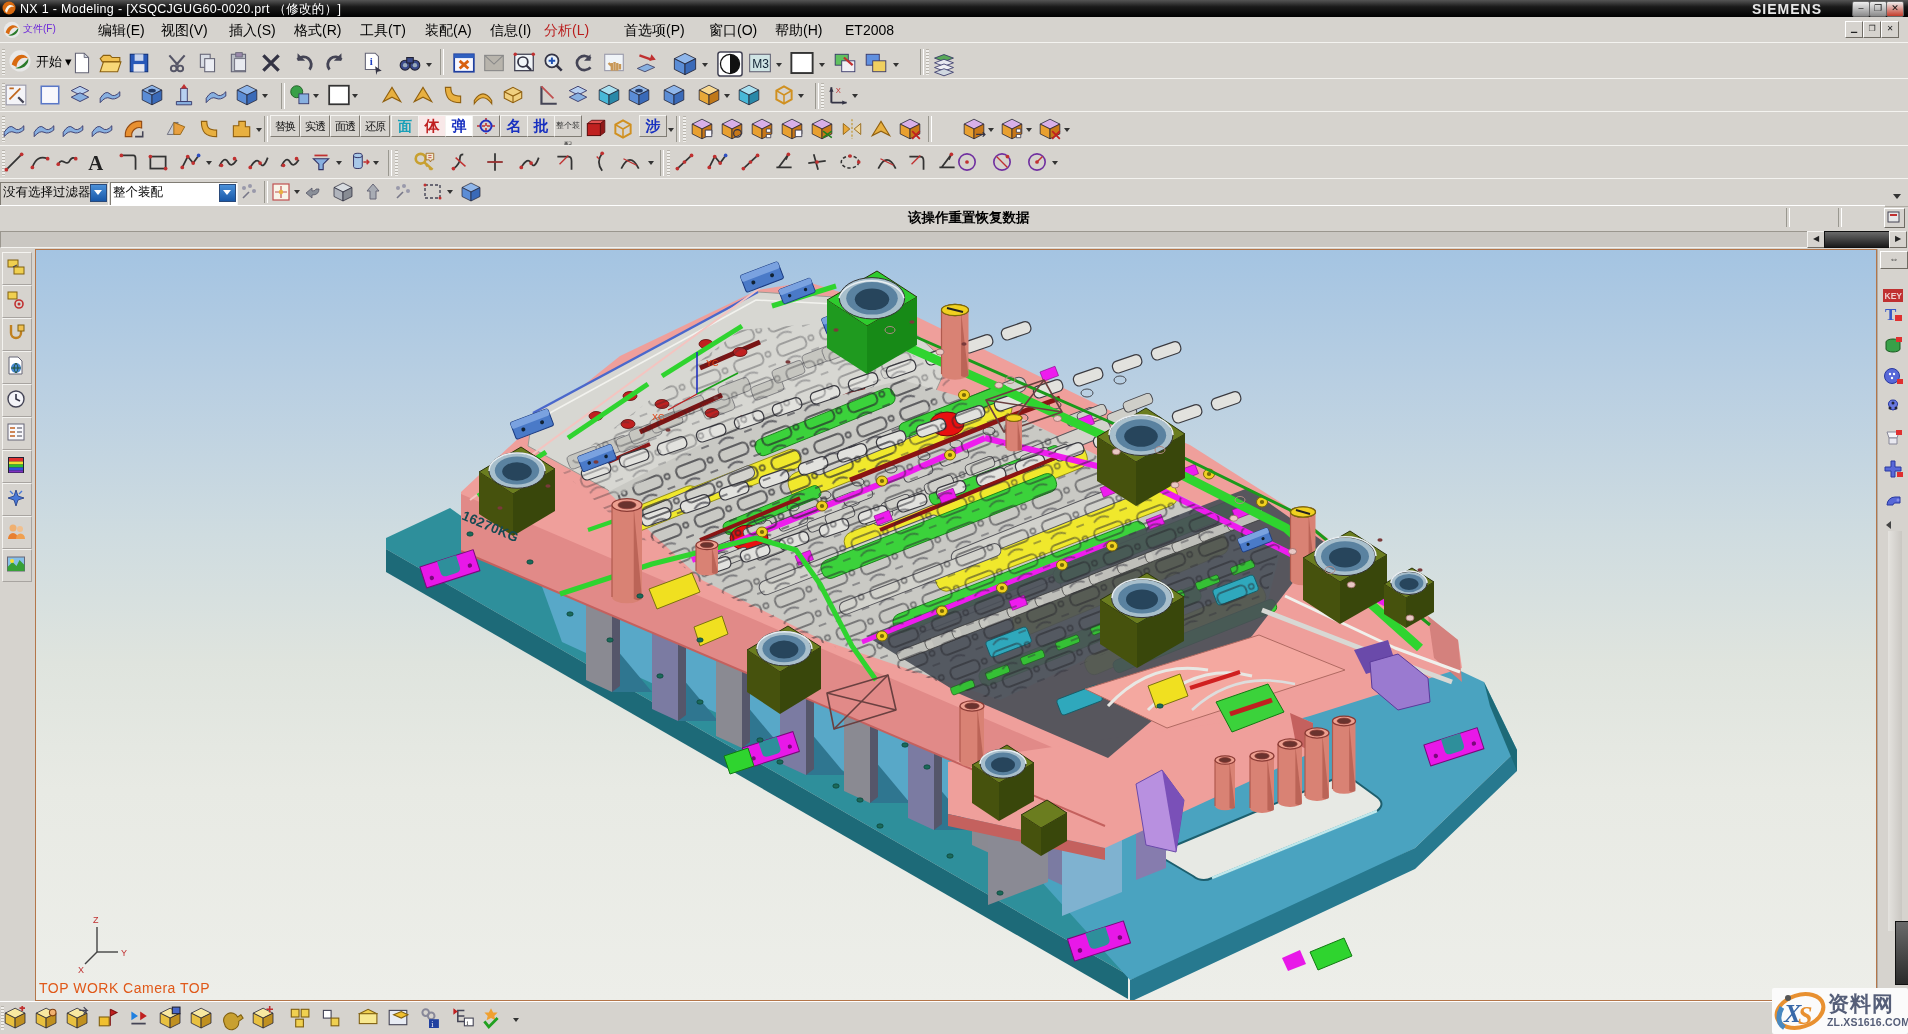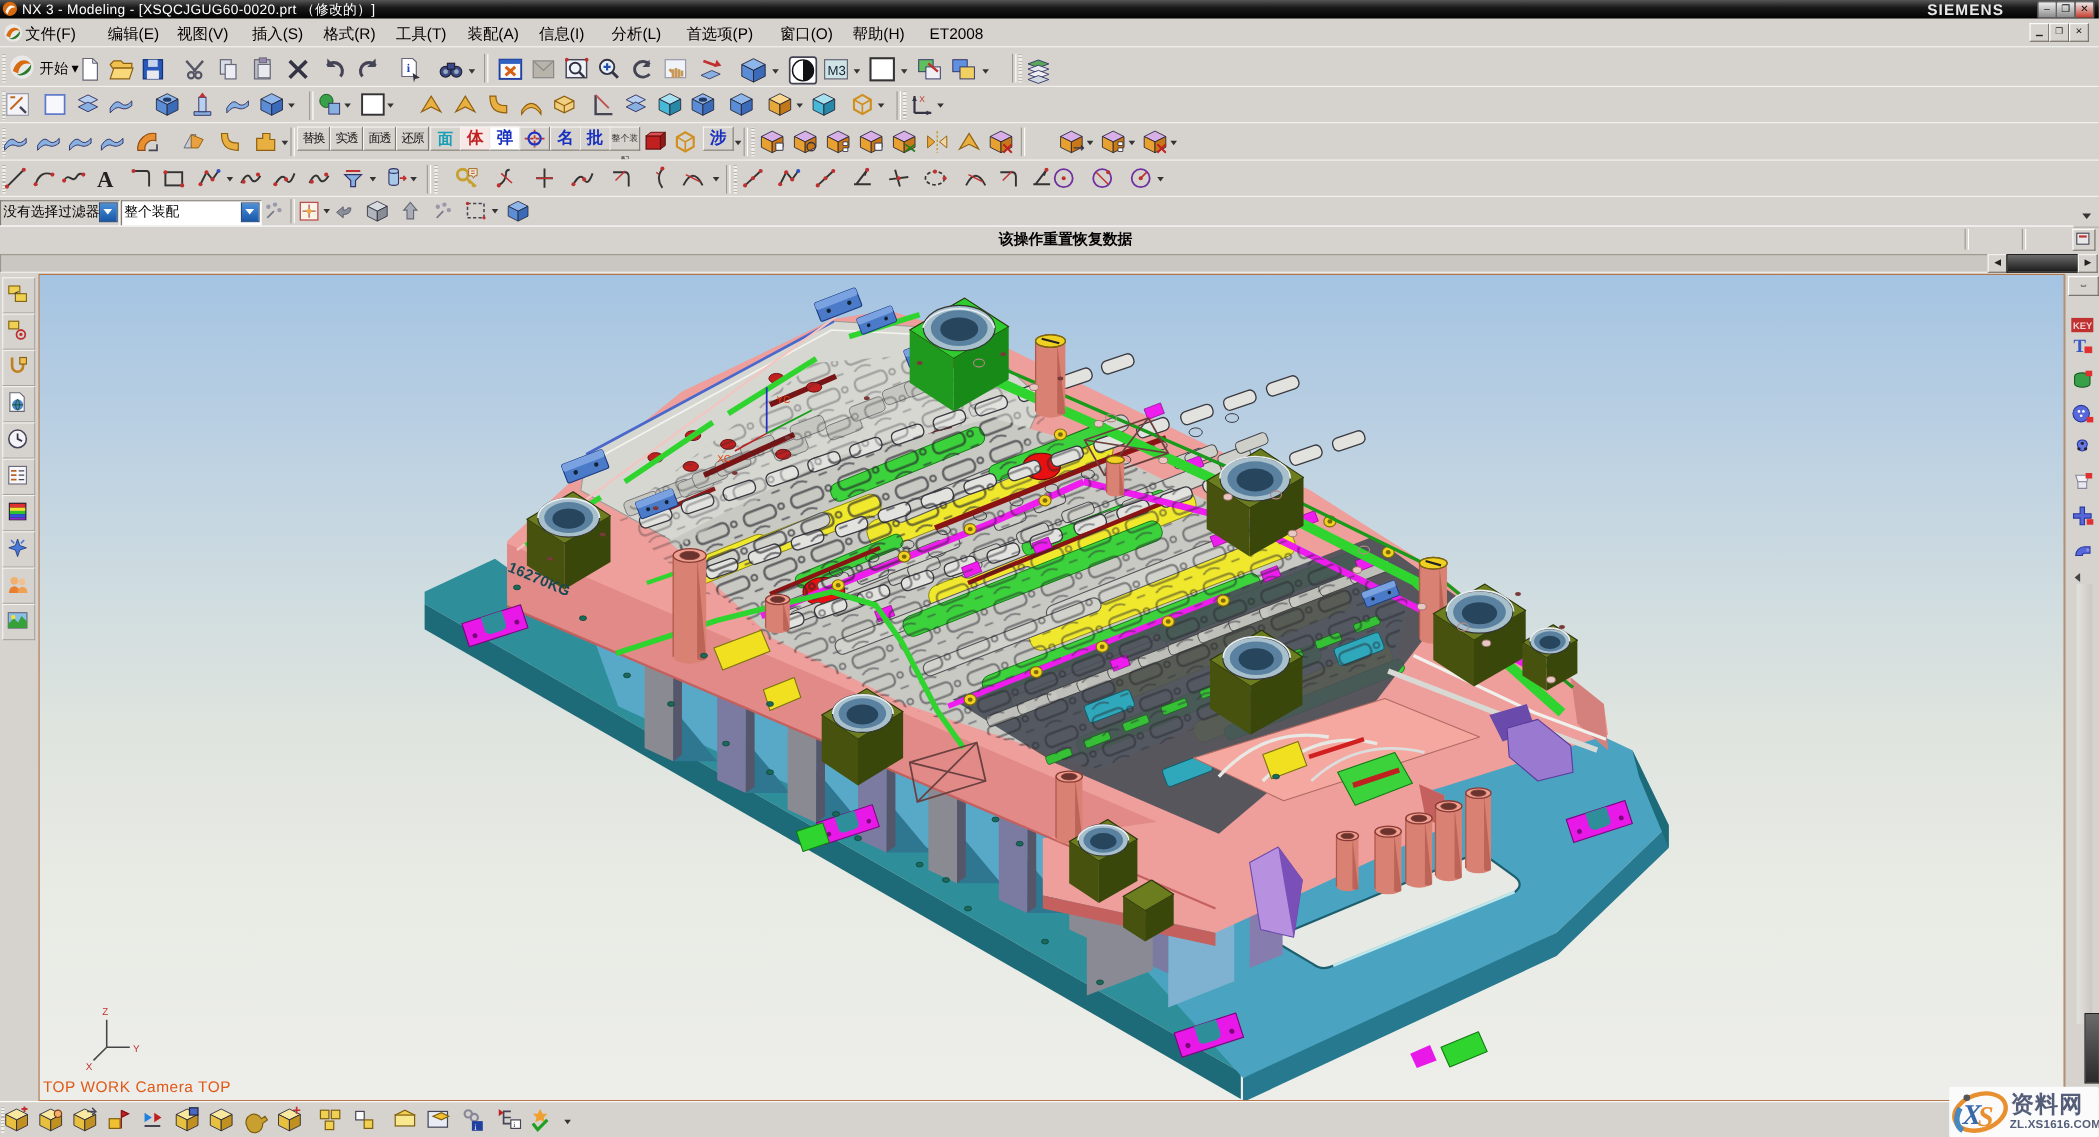--- a/index.html
+++ b/index.html
@@ -1,41 +1,41 @@
 <!DOCTYPE html>
 <html><head><meta charset="utf-8"><style>html,body{margin:0;padding:0;width:1908px;height:1034px;overflow:hidden;font-family:"Liberation Sans",sans-serif;background:#d6d3ce}#root{position:absolute;top:0;left:0;width:1908px;height:1034px}.abs{position:absolute}.ic{position:absolute}.row{position:absolute;left:0;width:1908px;background:#d6d3ce;border-top:1px solid #f4f3f0}.chb{position:absolute;top:3px;height:20px;width:26px;text-align:center;font-size:13px;line-height:20px;background:#d6d3ce;border:1px solid;border-color:#f4f3f0 #807c74 #807c74 #f4f3f0;color:#111}.combo{position:absolute;height:20px;background:#fff;border:1px solid;border-color:#807c74 #f4f3f0 #f4f3f0 #807c74;font-size:12.5px;color:#000;padding:1px 2px;line-height:17px}.cbtn{position:absolute;right:1px;top:1px;width:15px;height:16px;background:linear-gradient(#4a90d8,#1858a8);border:1px solid #2a4a7a}.cbtn:after{content:"";position:absolute;left:3px;top:5px;border-left:4px solid transparent;border-right:4px solid transparent;border-top:5px solid #fff}</style></head><body>
 <div id="root">
     <div class="abs" style="left:0;top:0;width:1908px;height:17px;background:linear-gradient(180deg,#555 0,#1a1a1a 40%,#000 100%)">
       <div class="abs" style="left:2px;top:1px;width:14px;height:14px"><svg width="14" height="14" viewBox="0 0 14 14" style="">
           <circle cx="7" cy="7" r="6.5" fill="#d86a10"></circle>
           <path d="M3,10 C5,3 10,3 12,6 C8,5 6,8 5,12 Z" fill="#f8f8f0"></path>
         </svg></div>
-      <div class="abs" style="left:20px;top:1px;font-size:12.5px;color:#fff;letter-spacing:0.3px">NX 3 - Modeling - [XSQCJGUG60-0020.prt （修改的）]</div>
+      <div class="abs" style="left:20px;top:1px;font-size:12.5px;color:#fff;letter-spacing:0.3px">NX 1 - Modeling - [XSQCJGUG60-0020.prt （修改的）]</div>
       <div class="abs" style="left:1752px;top:1px;font-size:14px;font-weight:bold;color:#e8e8e8;letter-spacing:1px">SIEMENS</div>
       <div class="abs" style="left:1852px;top:1px;width:16px;height:14px;background:linear-gradient(#eee,#8a8a8a);border:1px solid #666;border-radius:2px;text-align:center;font-size:9px;line-height:13px;color:#111">–</div>
       <div class="abs" style="left:1869px;top:1px;width:16px;height:14px;background:linear-gradient(#eee,#8a8a8a);border:1px solid #666;border-radius:2px;text-align:center;font-size:9px;line-height:13px;color:#111">❐</div>
       <div class="abs" style="left:1886px;top:1px;width:16px;height:14px;background:linear-gradient(#eee,#c43b2a);border:1px solid #666;border-radius:2px;text-align:center;font-size:9px;line-height:13px;color:#111">✕</div>
     </div>
     <div class="abs menu" style="left:0;top:17px;width:1908px;height:25px;background:#d6d3ce;border-bottom:1px solid #b8b4ac">
       <div class="abs" style="left:2px;top:3px;width:20px;height:20px"><svg width="20" height="20" viewBox="0 0 20 20" style="">
           <g transform="scale(0.9)">
             <circle cx="11" cy="11" r="9" fill="#e8e8e8"></circle>
             <path d="M4,14 C7,4 15,4 18,9 C14,7 9,9 8,16 Z" fill="#d86a10"></path>
             <path d="M18,9 C19,14 13,19 7,17 C12,16 15,13 18,9 Z" fill="#2a7a2a"></path>
           </g>
         </svg></div>
-      <div class="abs" style="left:23px;top:5px;font-size:14px;color:#000000">文件(F)</div>
+      <div class="abs" style="left:23px;top:5px;font-size:10px;color:#6d28d9">文件(F)</div>
       <div class="abs" style="left:98px;top:5px;font-size:14px;color:#000">编辑(E)</div>
       <div class="abs" style="left:161px;top:5px;font-size:14px;color:#000">视图(V)</div>
       <div class="abs" style="left:229px;top:5px;font-size:14px;color:#000">插入(S)</div>
       <div class="abs" style="left:294px;top:5px;font-size:14px;color:#000">格式(R)</div>
       <div class="abs" style="left:360px;top:5px;font-size:14px;color:#000">工具(T)</div>
       <div class="abs" style="left:425px;top:5px;font-size:14px;color:#000">装配(A)</div>
       <div class="abs" style="left:490px;top:5px;font-size:14px;color:#000">信息(I)</div>
-      <div class="abs" style="left:556px;top:5px;font-size:14px;color:#000000">分析(L)</div>
+      <div class="abs" style="left:544px;top:5px;font-size:14px;color:#b91c1c">分析(L)</div>
       <div class="abs" style="left:624px;top:5px;font-size:14px;color:#000">首选项(P)</div>
       <div class="abs" style="left:709px;top:5px;font-size:14px;color:#000">窗口(O)</div>
       <div class="abs" style="left:775px;top:5px;font-size:14px;color:#000">帮助(H)</div>
       <div class="abs" style="left:845px;top:5px;font-size:14px;color:#000">ET2008</div>
       <div class="abs" style="left:1845px;top:4px;width:54px;height:17px">
         <div class="abs" style="left:0px;top:0;width:16px;height:15px;background:#d6d3ce;border:1px solid;border-color:#fff #706c64 #706c64 #fff;font-size:8px;text-align:center;line-height:14px;color:#222">▁</div>
         <div class="abs" style="left:18px;top:0;width:16px;height:15px;background:#d6d3ce;border:1px solid;border-color:#fff #706c64 #706c64 #fff;font-size:8px;text-align:center;line-height:14px;color:#222">❐</div>
         <div class="abs" style="left:36px;top:0;width:16px;height:15px;background:#d6d3ce;border:1px solid;border-color:#fff #706c64 #706c64 #fff;font-size:8px;text-align:center;line-height:14px;color:#222">✕</div>
       </div>
     </div>

